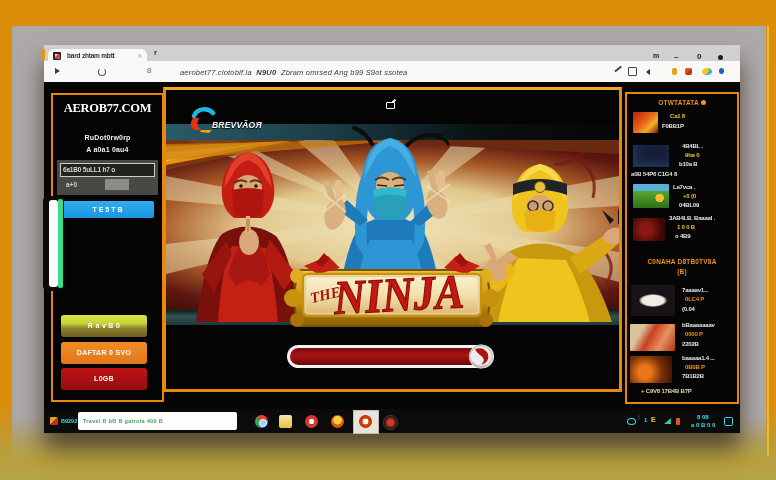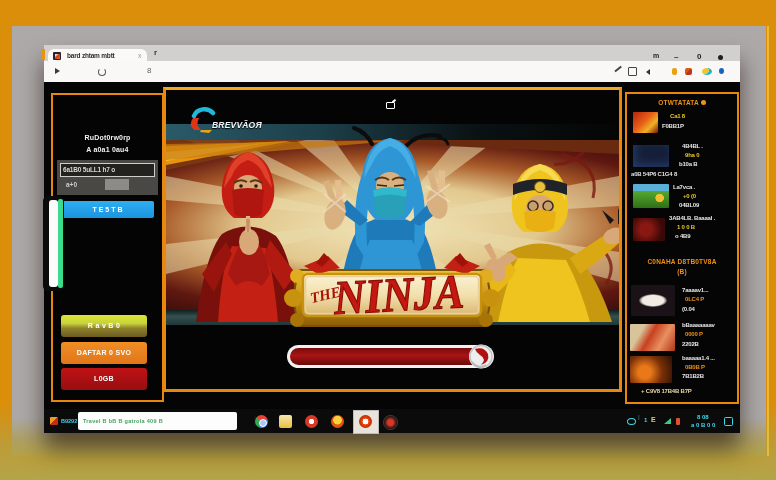--- a/index.html
+++ b/index.html
@@ -81,30 +81,32 @@
     <div id="newtab">r</div>
     <div class="winctl" style="left:609px;font-size:7px;">m</div>
     <div class="winctl" style="left:630px;">–</div>
     <div class="winctl" style="left:653px;">0</div>
     <div style="position:absolute;left:674px;top:10px;width:5px;height:5px;border-radius:50%;background:#1e1e1e;"></div>
   </div>
   <div id="addr">
     <div style="position:absolute;left:11px;top:7px;width:0;height:0;border-left:5px solid #3a3a3a;border-top:3.5px solid transparent;border-bottom:3.5px solid transparent;"></div>
     <div style="position:absolute;left:54px;top:7px;width:6px;height:6px;border:1.4px solid #555;border-radius:50%;border-top-color:transparent;"></div>
     <div class="aicon" style="left:103px;color:#666;font-size:8px;">8</div>
+    <div id="url">aerobet77.clotoblf.la&nbsp; <b>N9U0</b>&nbsp; Zbram omrsed Ang b99 S9ot ssotea</div>
     <div style="position:absolute;left:570px;top:7px;width:8px;height:1.6px;background:#444;transform:rotate(-38deg);"></div>
     <div style="position:absolute;left:584px;top:6px;width:7px;height:7px;border:1.4px solid #444;border-radius:1px;"></div>
     <div style="position:absolute;left:602px;top:8px;width:0;height:0;border-right:4px solid #333;border-top:3px solid transparent;border-bottom:3px solid transparent;"></div>
     <div class="ricon" style="left:628px;background:#E8A212;border-radius:2px;width:5px;"></div>
     <div class="ricon" style="left:641px;background:linear-gradient(135deg,#E05513 50%,#B33A20 50%);border-radius:2px;"></div>
     <div class="ricon" style="left:658px;background:radial-gradient(circle at 30% 35%,#F4C430 45%,#27B6BE 48%);width:10px;"></div>
     <div class="ricon" style="left:675px;background:#1565C0;width:5px;height:6px;top:7px;"></div>
   </div>
   <div id="content">
     <div id="lpanel">
+      <div id="logo">AEROB77.COM</div>
       <div class="ltxt" style="top:39px;">RuDot0rw0rp</div>
       <div class="ltxt" style="top:51px;">A a0a1 0au4</div>
       <div id="gpanel">
         <div id="ginput">6a1B0 5uLL1 h7 o</div>
         <div id="glabel">a+0</div>
         <div id="gbox"></div>
       </div>
       <div id="bluebtn">T E 5 T B</div>
       <div class="sbtn" style="top:220px;background:linear-gradient(180deg,#D9E53B 0%,#C8D438 38%,#8F822C 60%,#6B5B20 100%);">R a v B 0</div>
       <div class="sbtn" style="top:247px;background:linear-gradient(180deg,#F08E24,#E1761A);">DAFTAR 0 SVO</div>

